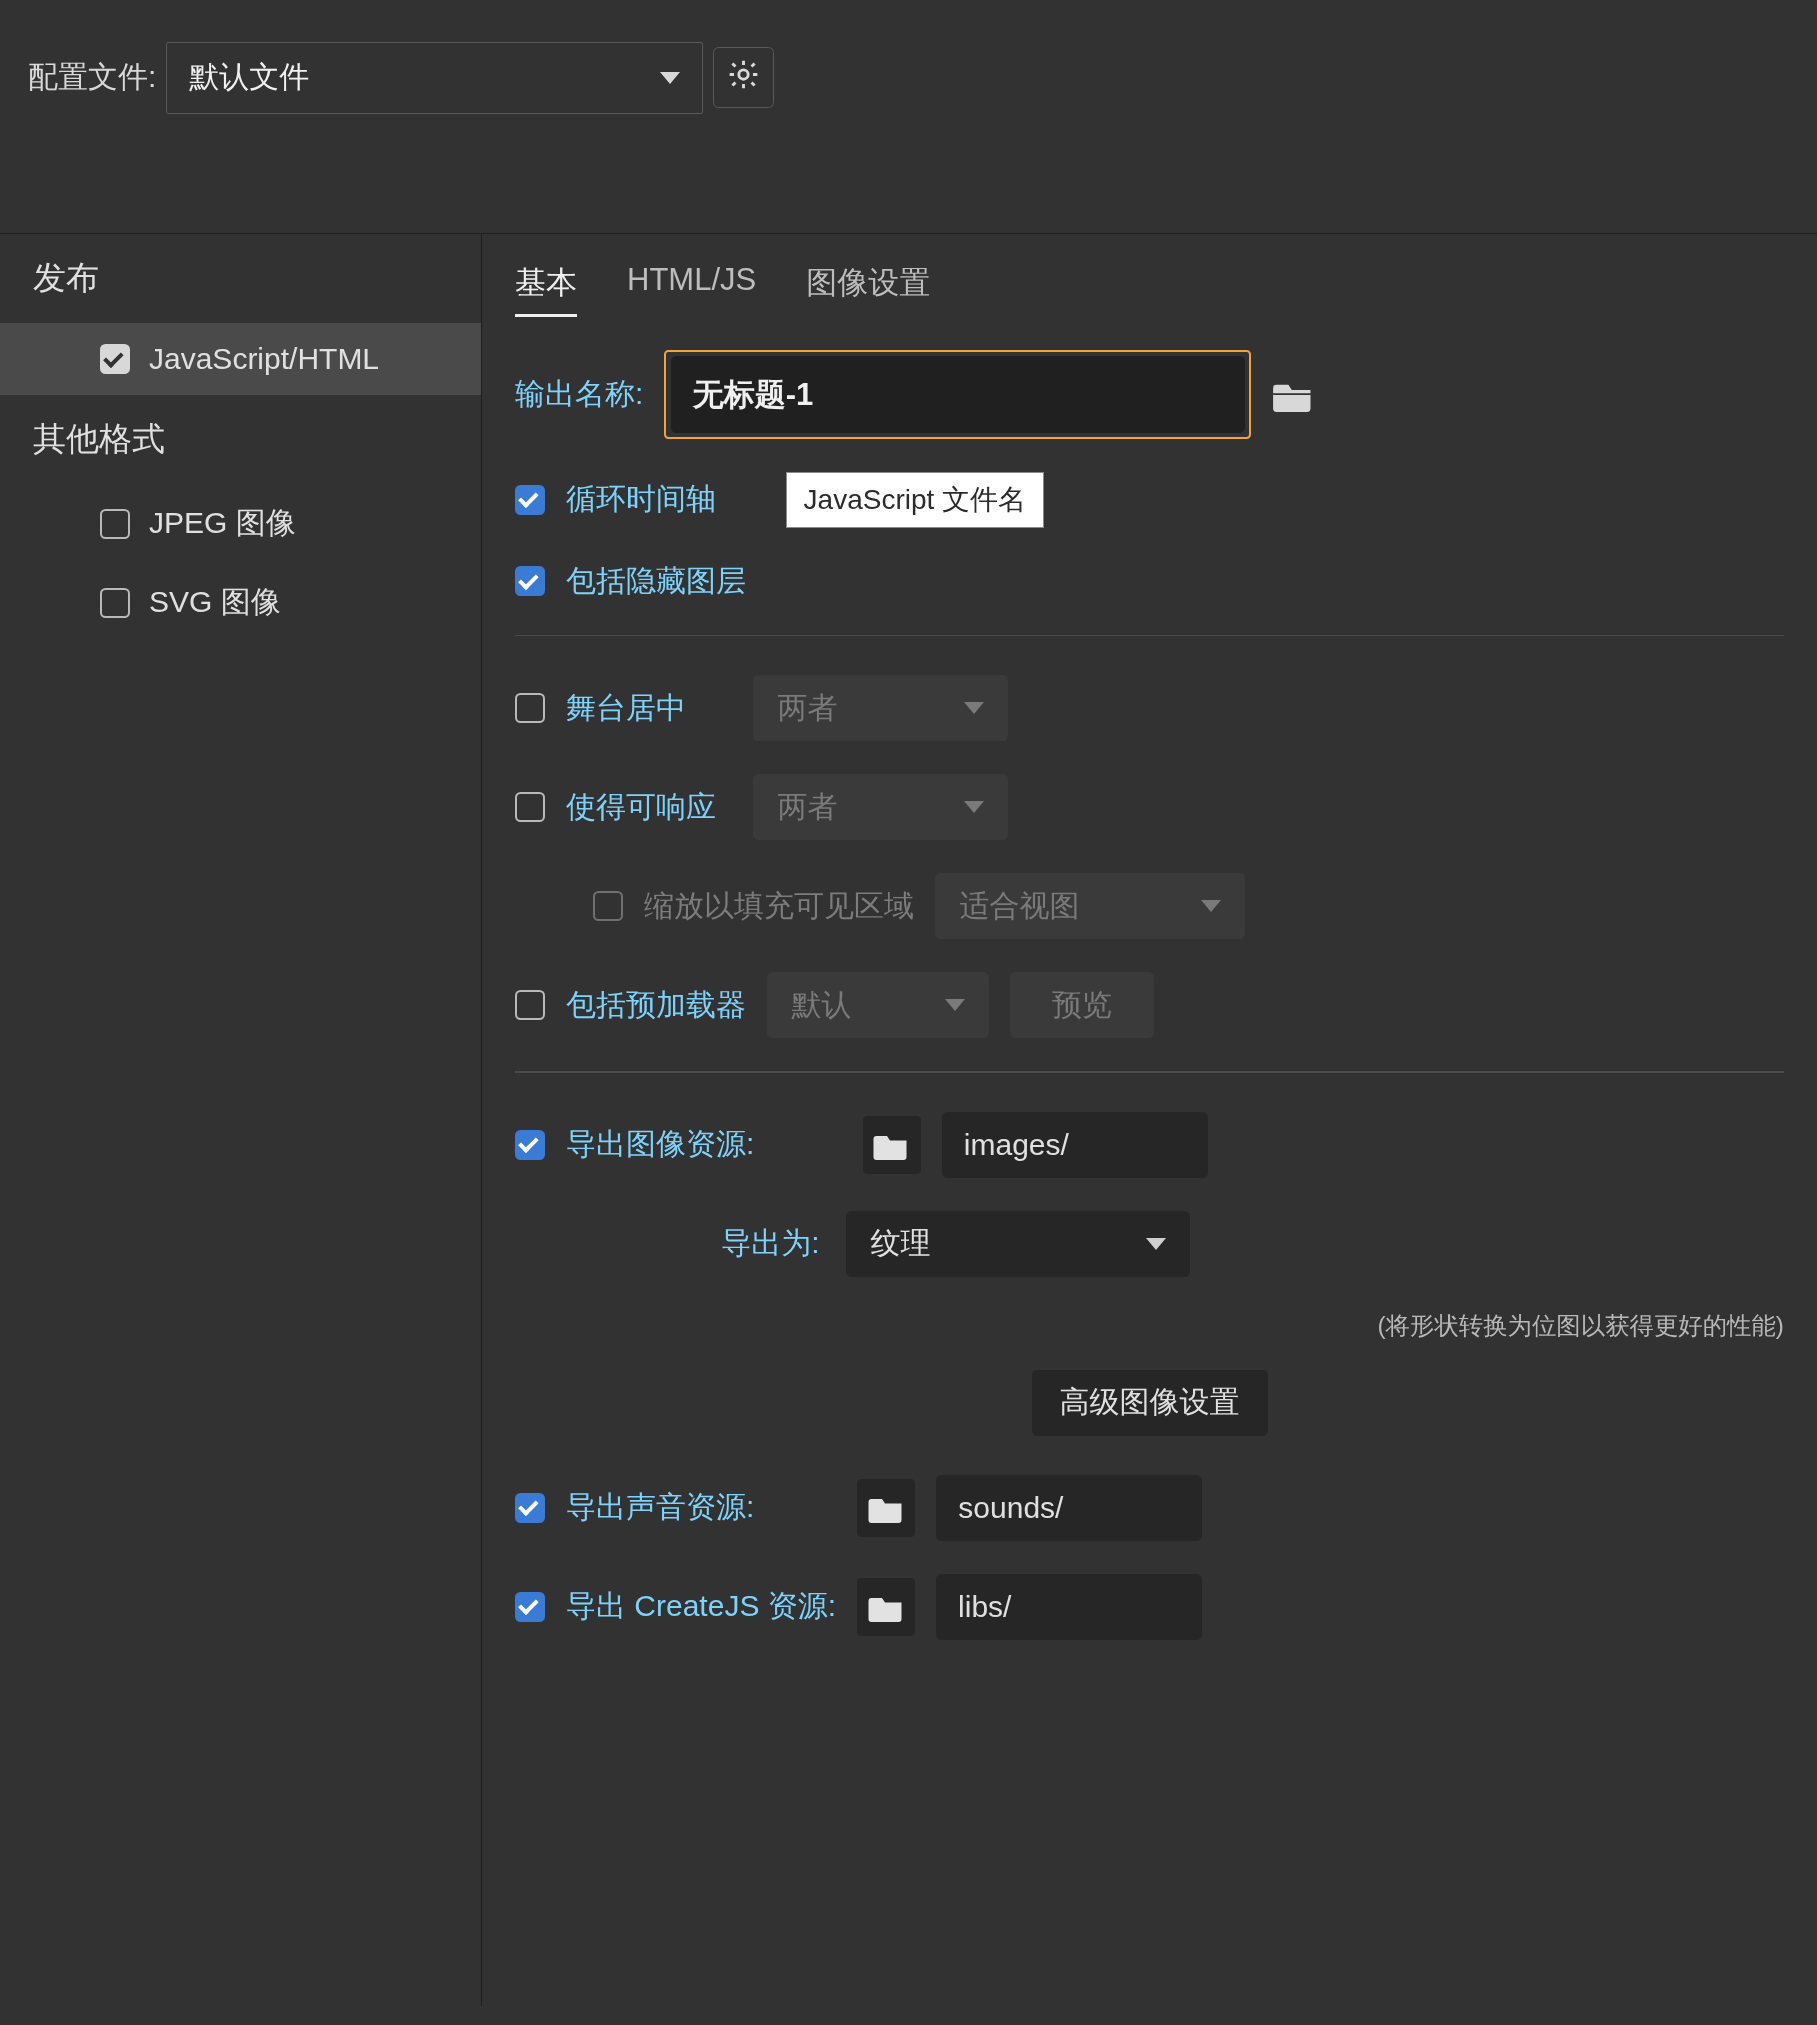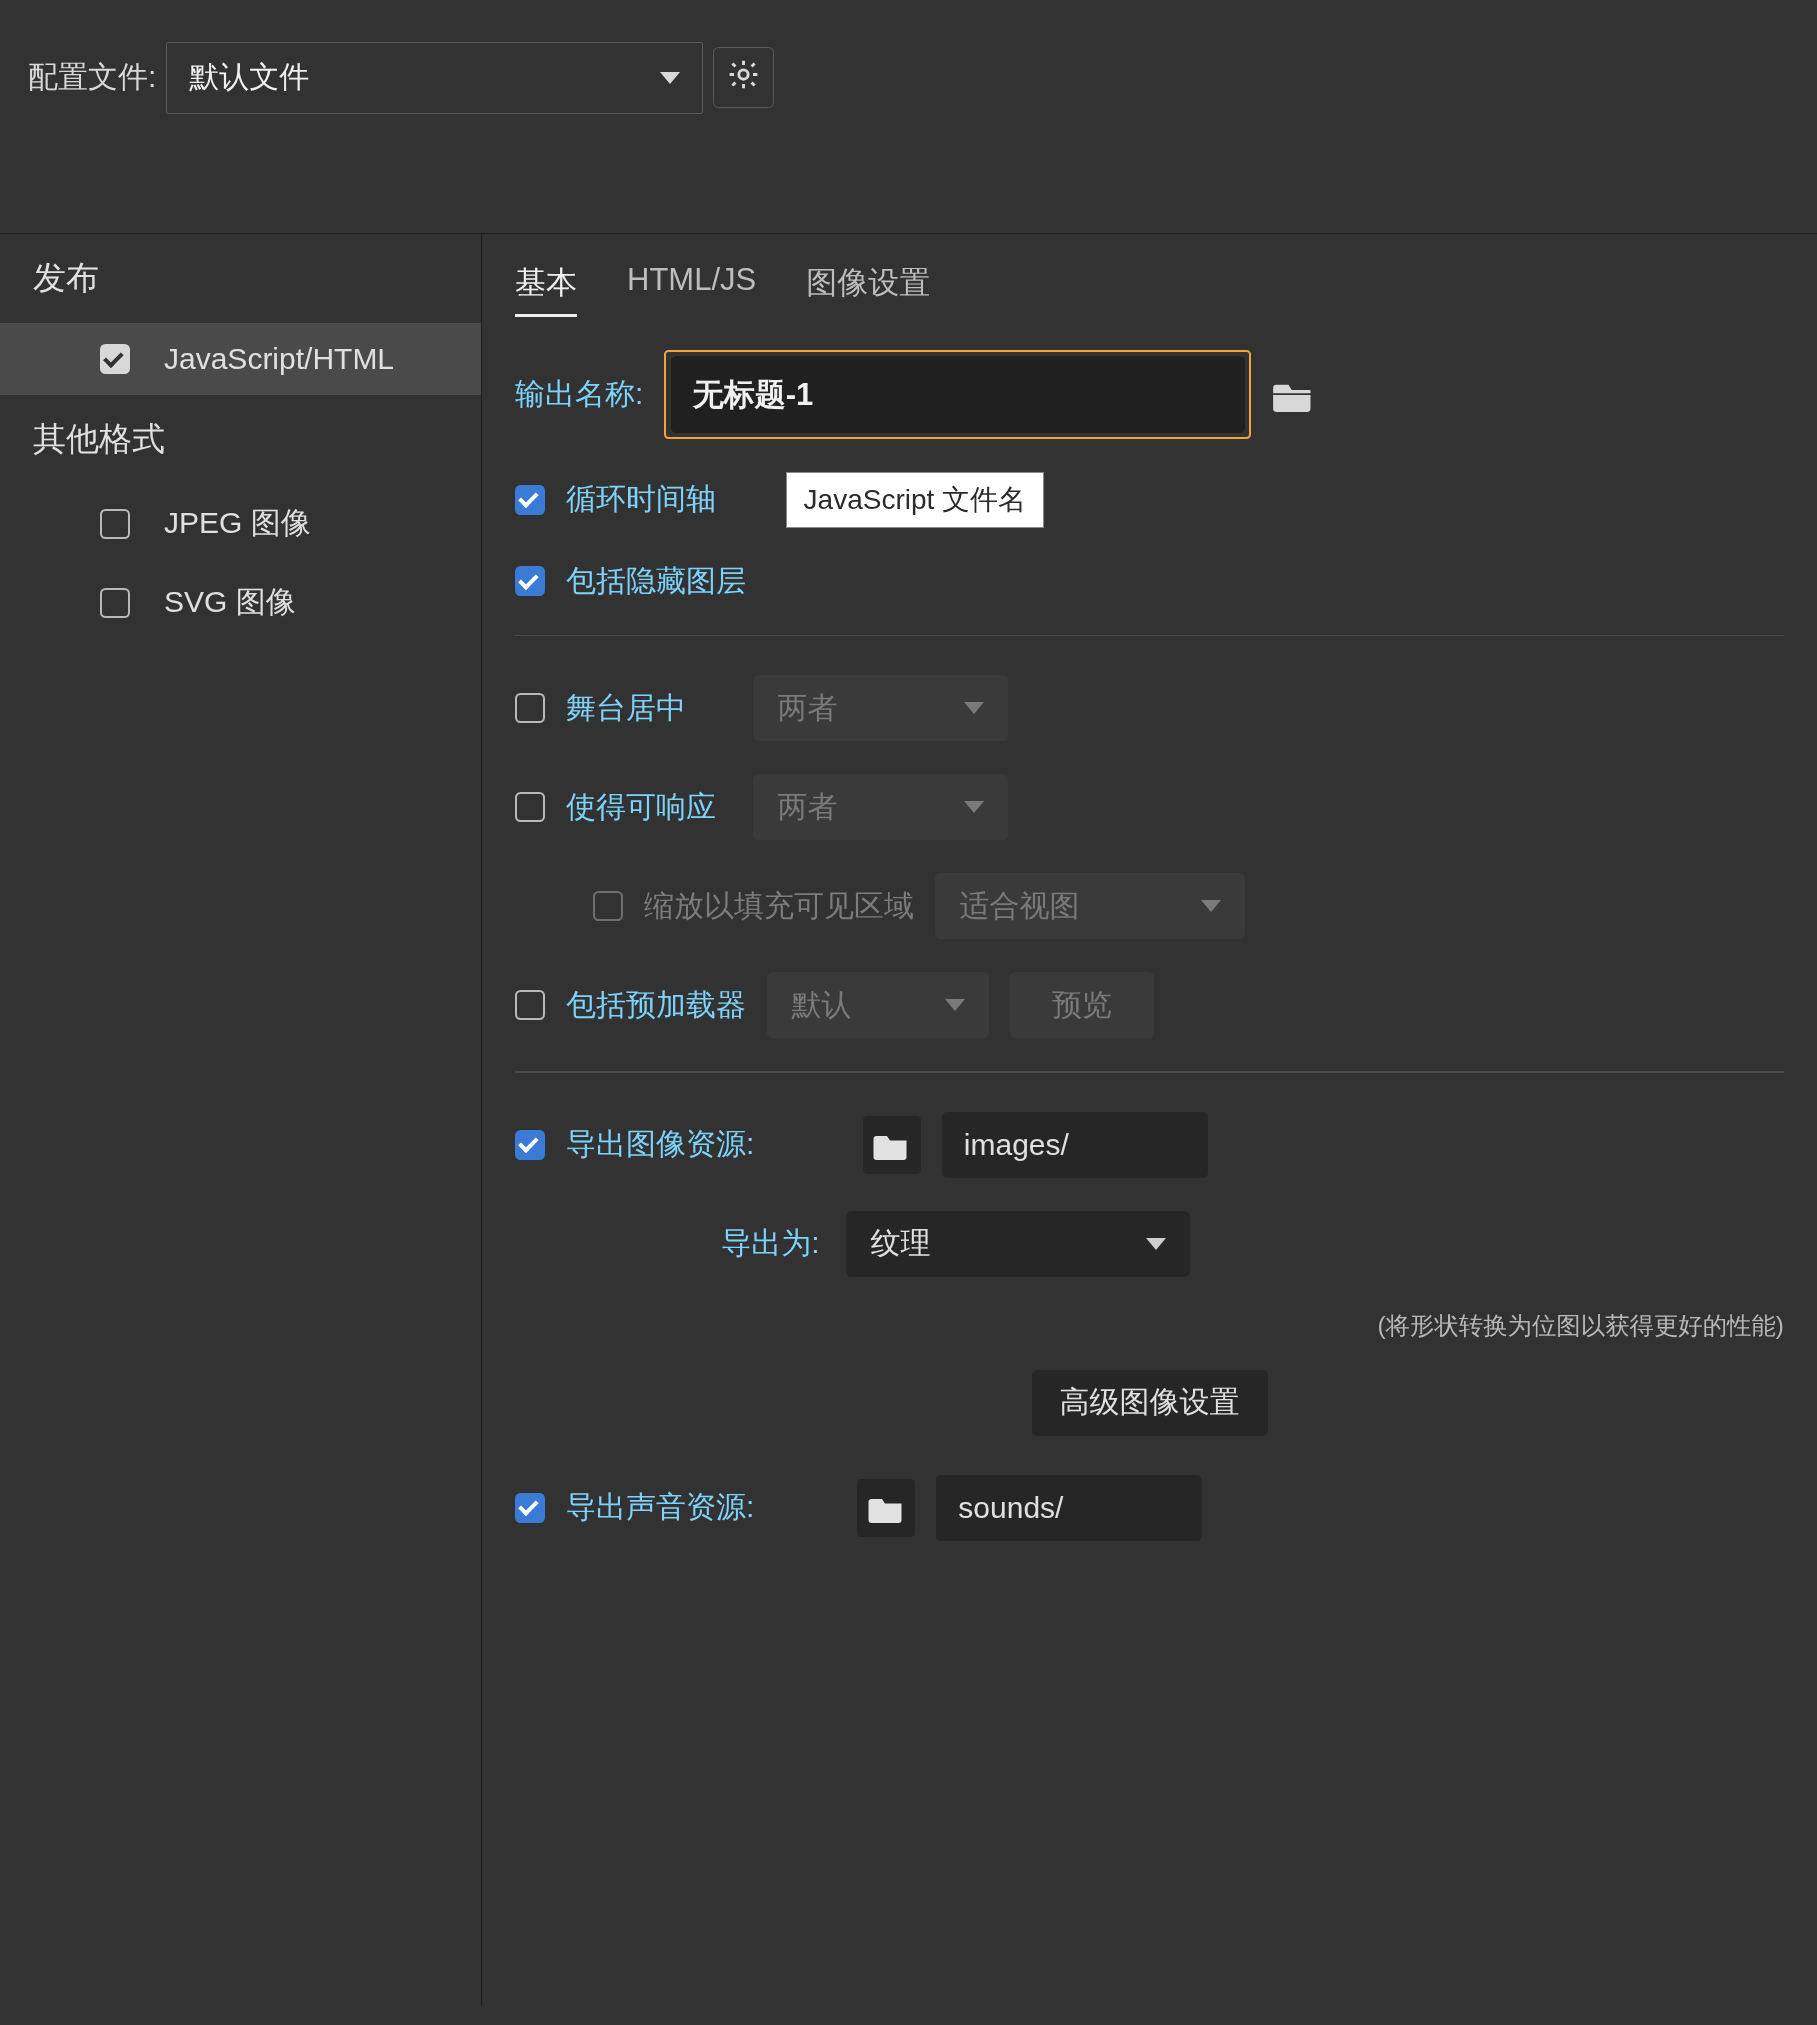--- a/index.html
+++ b/index.html
@@ -59,21 +59,21 @@
     border-right: 1.7px solid #1e1e1e;
     background: #323232;
   }
   .side-section-header {
     padding: 22px 33px;
     font-size: 33px;
     color: #e0e0e0;
     background: #323232;
   }
   .side-item {
-    display: flex; align-items: center; gap: 34px;
+    display: flex; align-items: center; gap: 19px;
     padding: 19px 33px 19px 100px;
     font-size: 30px;
     color: #e0e0e0;
   }
   .side-item.selected { background: #4a4a4a; }
   .chk {
     width: 30px; height: 30px;
     border: 2.2px solid #b9b9b9;
     border-radius: 5.5px;
     display: flex; align-items: center; justify-content: center;
@@ -377,17 +377,31 @@
         <div class="folder-box">
           <span class="folder-small">
             <svg viewBox="0 0 24 20">
                 <path fill="#e2e2e2" d="M2 4h7l2 3h11v11a2 2 0 0 1-2 2H2a2 2 0 0 1-2-2V6a2 2 0 0 1 2-2z"></path>
               </svg>
           </span>
         </div>
         <div class="path-input">sounds/</div>
       </div>
 
+      <div class="row">
+        <span class="chk blue checked">
+            <span class="tick"></span>
+          </span>
+        <span class="label">导出 CreateJS 资源:</span>
+        <div class="folder-box">
+          <span class="folder-small">
+            <svg viewBox="0 0 24 20">
+                <path fill="#e2e2e2" d="M2 4h7l2 3h11v11a2 2 0 0 1-2 2H2a2 2 0 0 1-2-2V6a2 2 0 0 1 2-2z"></path>
+              </svg>
+          </span>
+        </div>
+        <div class="path-input">libs/</div>
+      </div>
 
     </div>
   </div>
 </div>
 
 
 </body></html>

